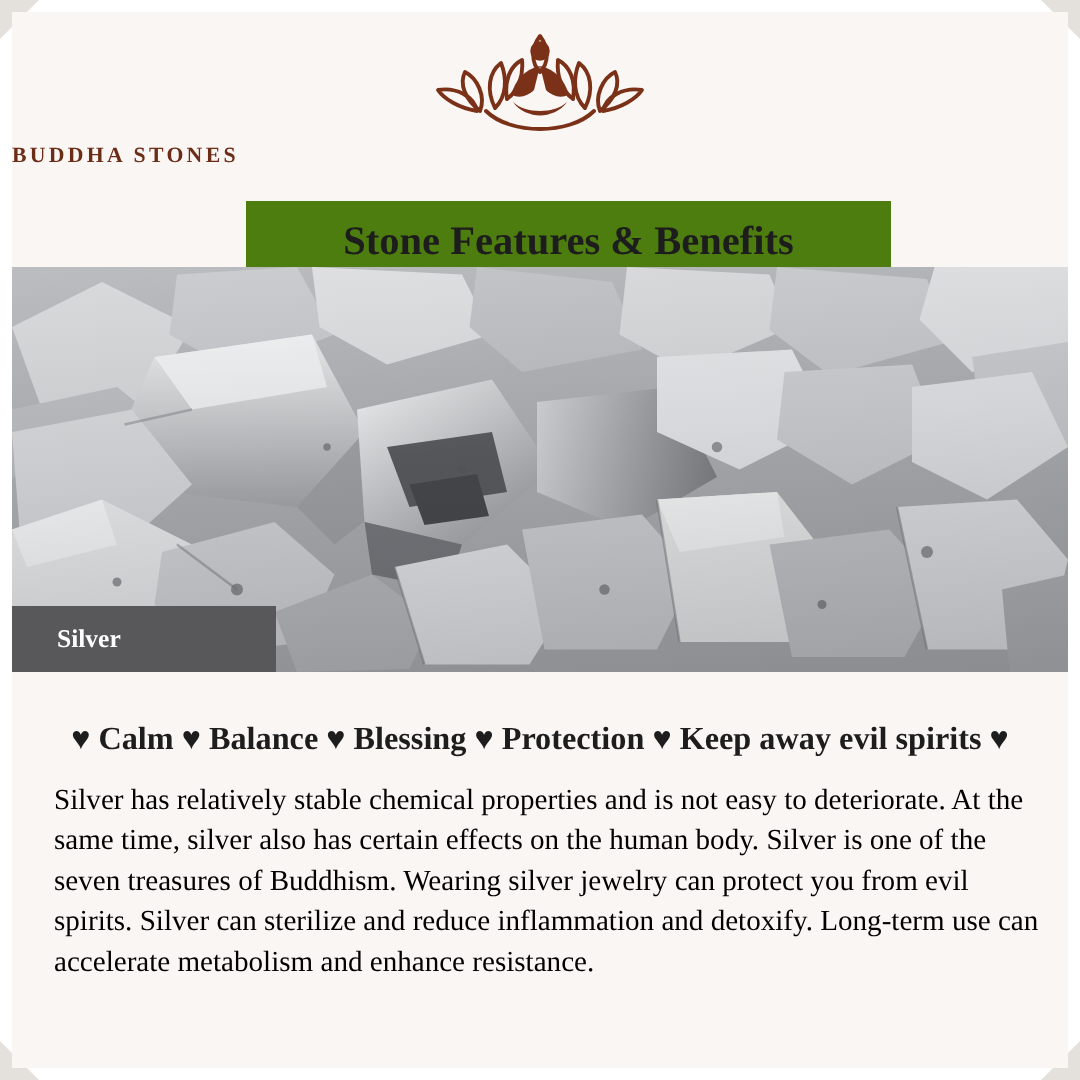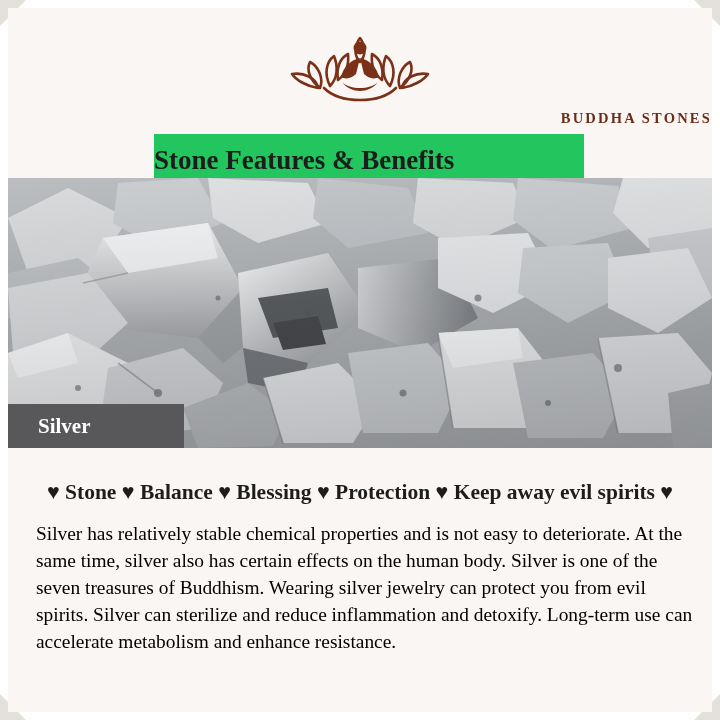--- a/index.html
+++ b/index.html
@@ -52,50 +52,50 @@
   .inner {
     position: absolute;
     top: 8px; left: 8px;
     width: 704px;
     height: 704px;
     background: #faf6f3;
   }
   
   .brand {
     position: absolute;
-    top: 22px;
+    top: 8px;
     left: 0;
     width: 704px;
-    text-align: right;
+    text-align: left;
   }
   .lotus-wrap {
     display: block;
     margin: 0 auto;
     width: 160px;
     height: 76px;
   }
   .brand-name {
     margin-top: 4px;
     font-family: "Liberation Serif", serif;
     font-size: 14.5px;
     letter-spacing: 2.2px;
     color: #6b2d18;
     font-weight: bold;
   }
   
   .title-bar {
     position: absolute;
     top: 126px;
-    left: 146px;
+    left: 156px;
     width: 430px;
     height: 52px;
-    background: #22c55e;
+    background: #4d7c0f;
     display: flex;
     align-items: center;
-    justify-content: flex-start;
+    justify-content: center;
   }
   .title-text {
     font-family: "Liberation Serif", serif;
     font-size: 27px;
     font-weight: bold;
     color: #1d1d1d;
   }
   
   .photo {
     position: absolute;
@@ -121,21 +121,21 @@
     width: 176px;
     height: 44px;
     background: #58585a;
     display: flex;
     align-items: center;
   }
   .stone-label span {
     color: #ffffff;
     font-family: "Liberation Serif", serif;
     font-weight: bold;
-    font-size: 21px;
+    font-size: 17px;
     padding-left: 30px;
   }
   
   .body-block {
     position: absolute;
     top: 448px;
     left: 8px;
     width: 704px;
     bottom: 8px;
     background: #faf6f3;
@@ -291,17 +291,17 @@
       </g>
     </svg>
     <div class="photo-grad"></div>
   </div>
 
   <div class="stone-label">
     <span>Silver</span>
   </div>
 
   <div class="body-block">
-    <div class="keywords">♥ Stone ♥ Balance ♥ Blessing ♥ Protection ♥ Keep away evil spirits ♥</div>
+    <div class="keywords">♥ Calm ♥ Balance ♥ Blessing ♥ Protection ♥ Keep away evil spirits ♥</div>
     <div class="desc">Silver has relatively stable chemical properties and is not easy to deteriorate. At the same time, silver also has certain effects on the human body. Silver is one of the seven treasures of Buddhism. Wearing silver jewelry can protect you from evil spirits. Silver can sterilize and reduce inflammation and detoxify. Long-term use can accelerate metabolism and enhance resistance.</div>
   </div>
 
 </div>
 
 </body></html>

